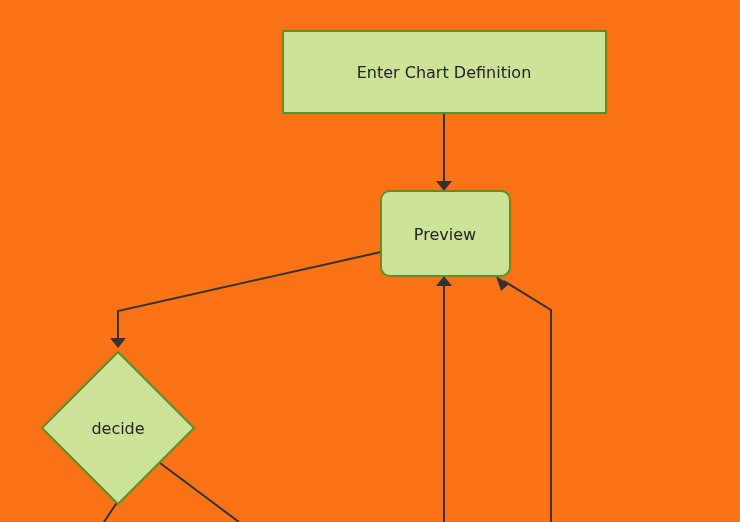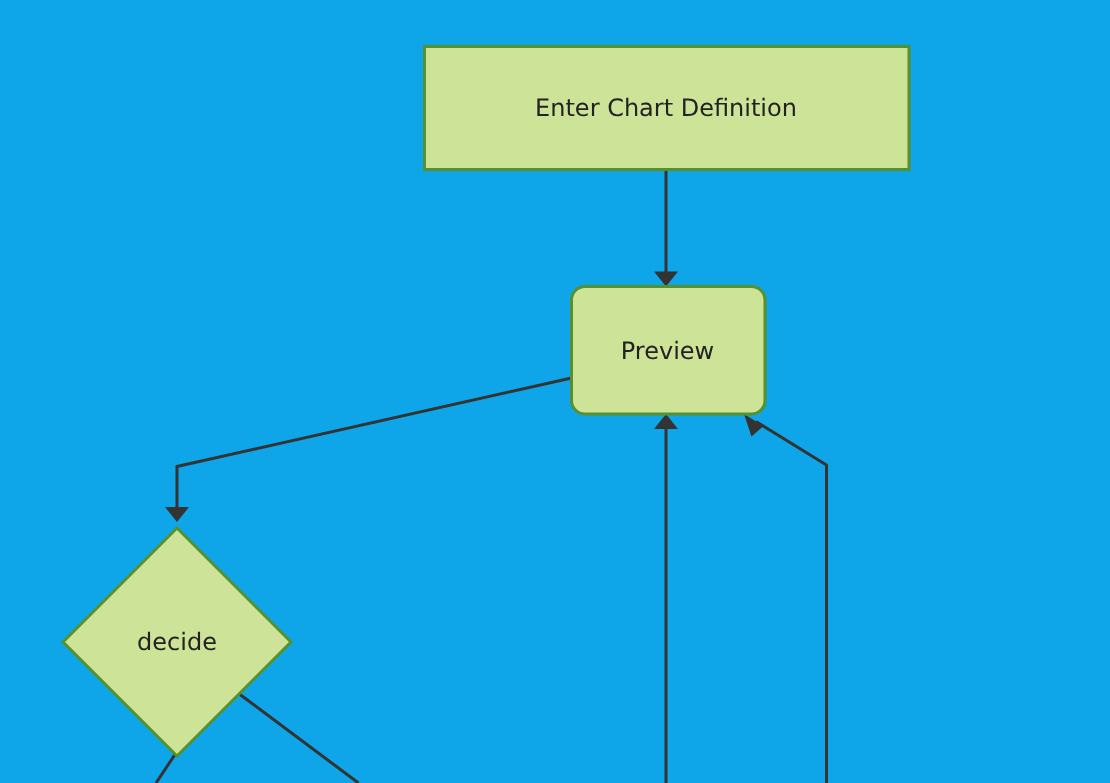--- a/index.html
+++ b/index.html
@@ -38,21 +38,21 @@
     fill: none;
     stroke-width: 2px;
   }
   .arrow-head {
     stroke: none;
   }
 </style>
 </head>
 <body>
 
-<div id="canvas-wrap" style="background: #0ea5e9; width: 740px; height: 522px;">
+<div id="canvas-wrap" style="background: #f97316; width: 740px; height: 522px;">
   <svg id="flowchart" viewBox="0 0 740 522" xmlns="http://www.w3.org/2000/svg">
 
     <g>
 
       <g>
         <path class="edge-path" d="M 444 113 L 444 182" stroke="#333333" stroke-width="2"></path>
         <polygon class="arrow-head" points="436,181 452,181 444,191" fill="#333333"></polygon>
       </g>
 
       <g>

